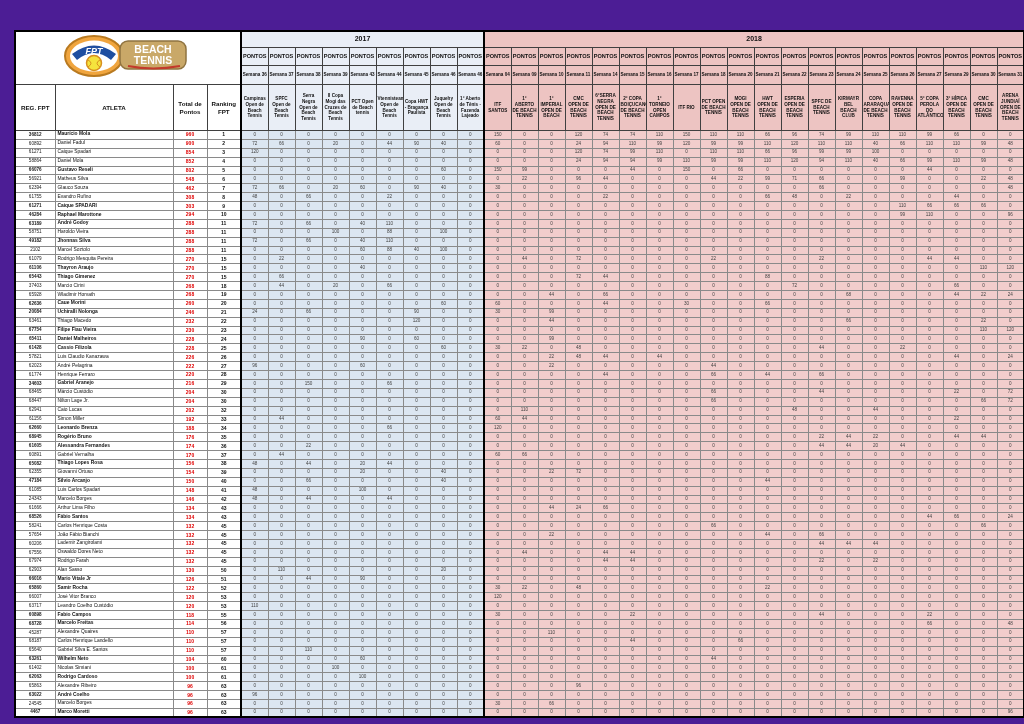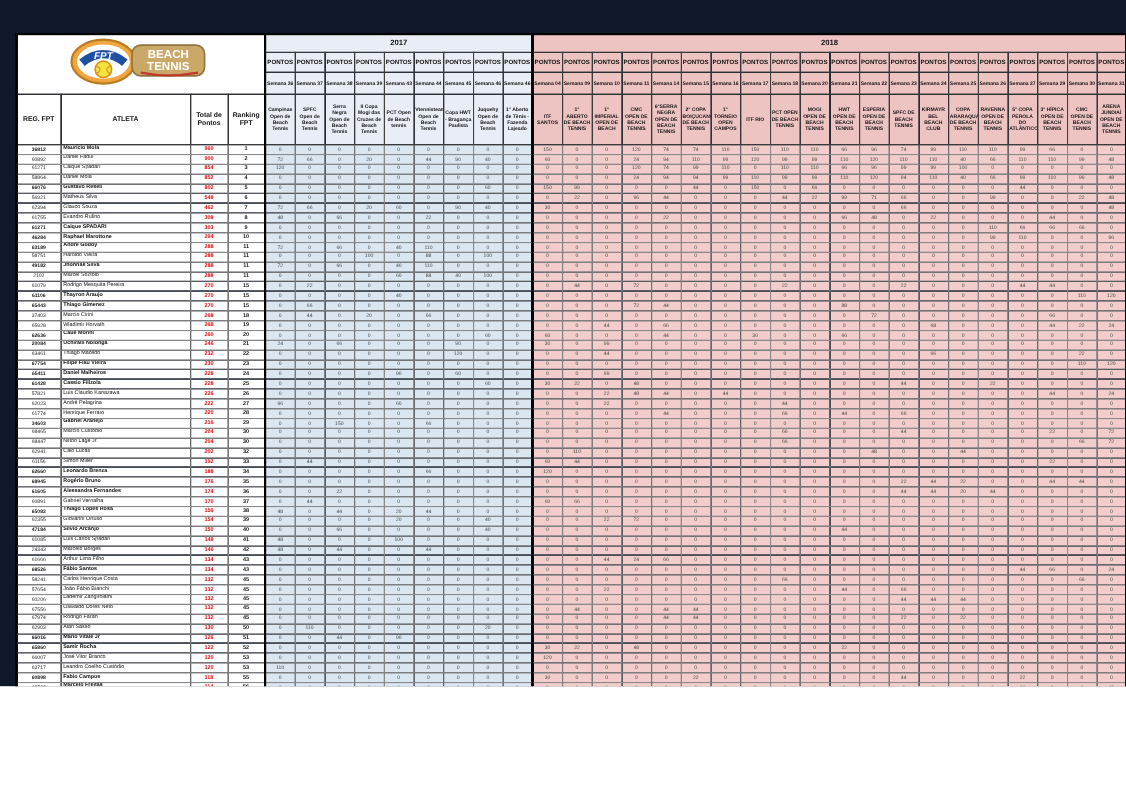--- a/index.html
+++ b/index.html
@@ -1,17 +1,17 @@
 <!DOCTYPE html>
 <html><head>
 <meta charset="utf-8">
 <style>
   html,body{margin:0;padding:0;background:#ffffff;}
   *{box-sizing:border-box;}
-  .page{position:relative;width:1024px;height:624px;background:#0f172a;font-family:"Liberation Sans",sans-serif;overflow:hidden;}
+  .page{position:relative;width:1024px;height:724px;background:#4c1d95;font-family:"Liberation Sans",sans-serif;overflow:hidden;}
   table.rank{position:absolute;left:14px;top:30px;width:1008px;border-collapse:collapse;table-layout:fixed;border:2px solid #000;}
   td,th{border:1px solid #8a8a8a;padding:0;margin:0;overflow:hidden;font-weight:normal;}
   thead td,thead th{border:1px solid #404040;}
   .logo-cell{background:#fff;text-align:center;vertical-align:middle;}
   .yr{font-size:7px;font-weight:bold;text-align:center;height:12px;line-height:12px;color:#111;}
   .pontos{font-size:5.6px;font-weight:bold;text-align:center;height:14px;line-height:14px;color:#111;}
   .sem{font-size:4.6px;font-weight:bold;text-align:center;height:16px;line-height:1.2;color:#111;white-space:normal;}
   .tour{font-size:4.6px;font-weight:bold;text-align:center;height:46px;line-height:1.25;color:#111;white-space:normal;padding:1px;vertical-align:middle;}
   .lefthead{background:#fff;font-size:6.2px;font-weight:bold;text-align:center;vertical-align:middle;white-space:normal;line-height:1.25;}
   .h17{background:#e9eef6;}

